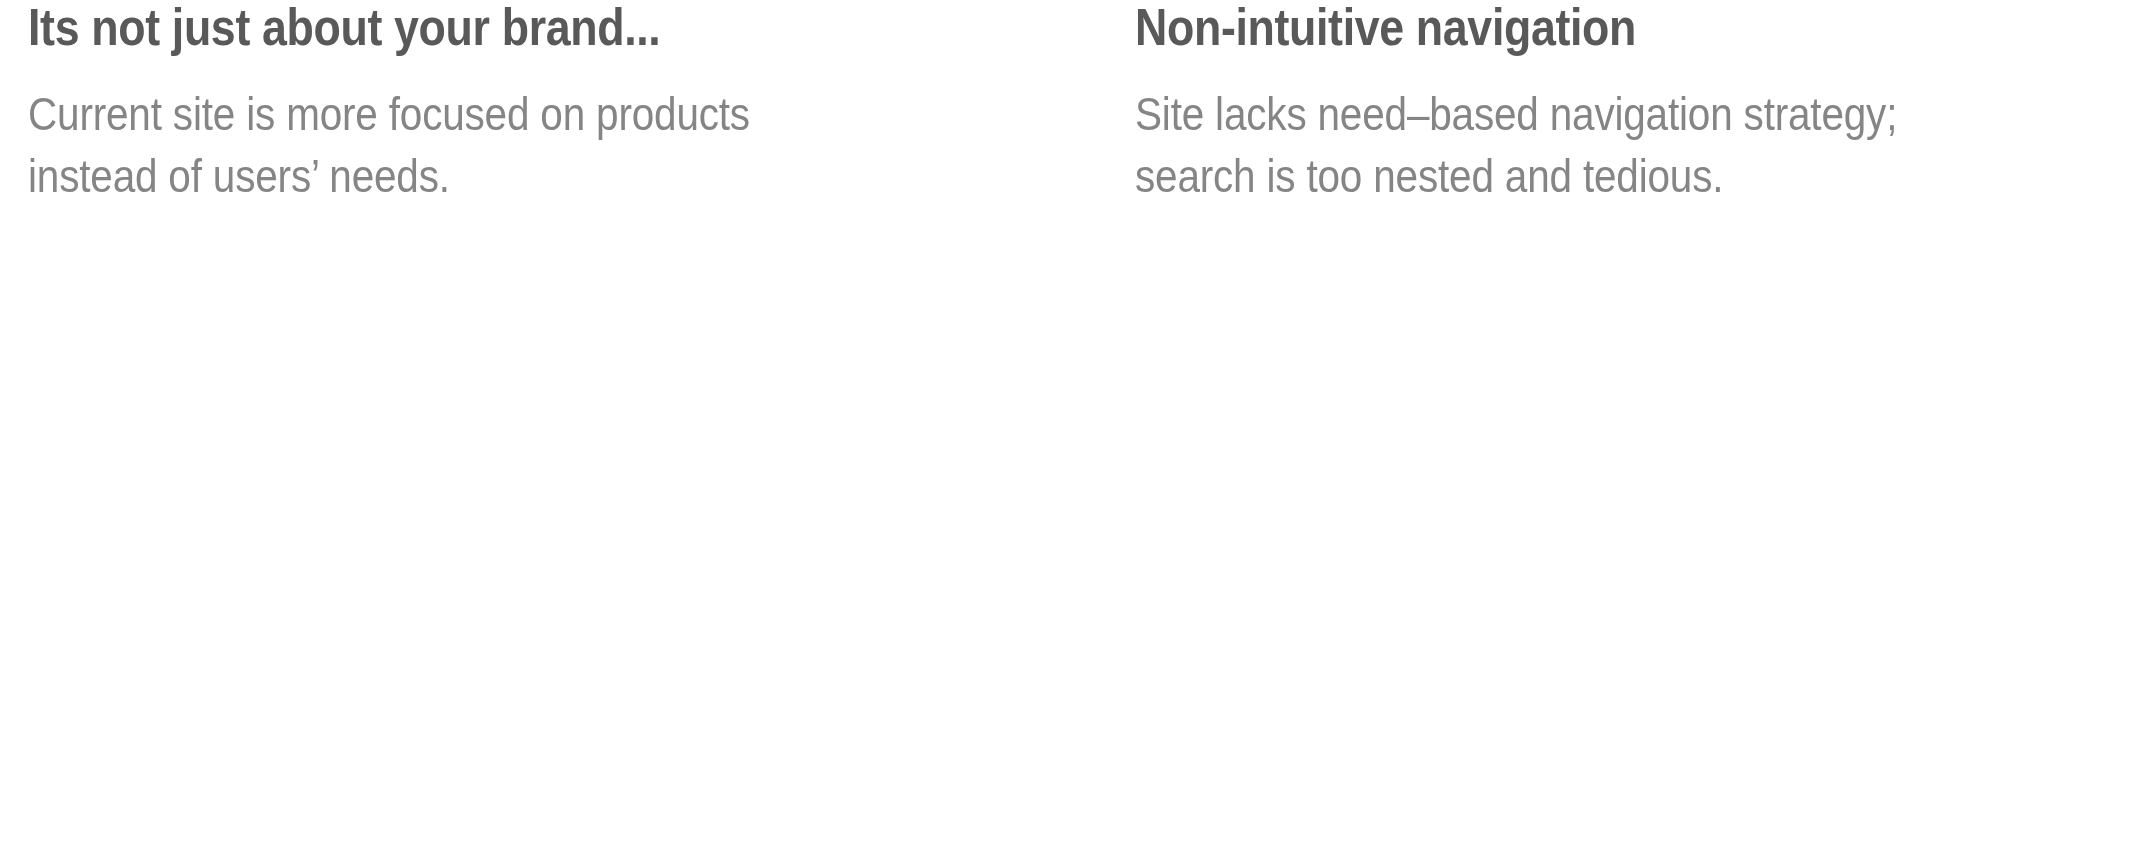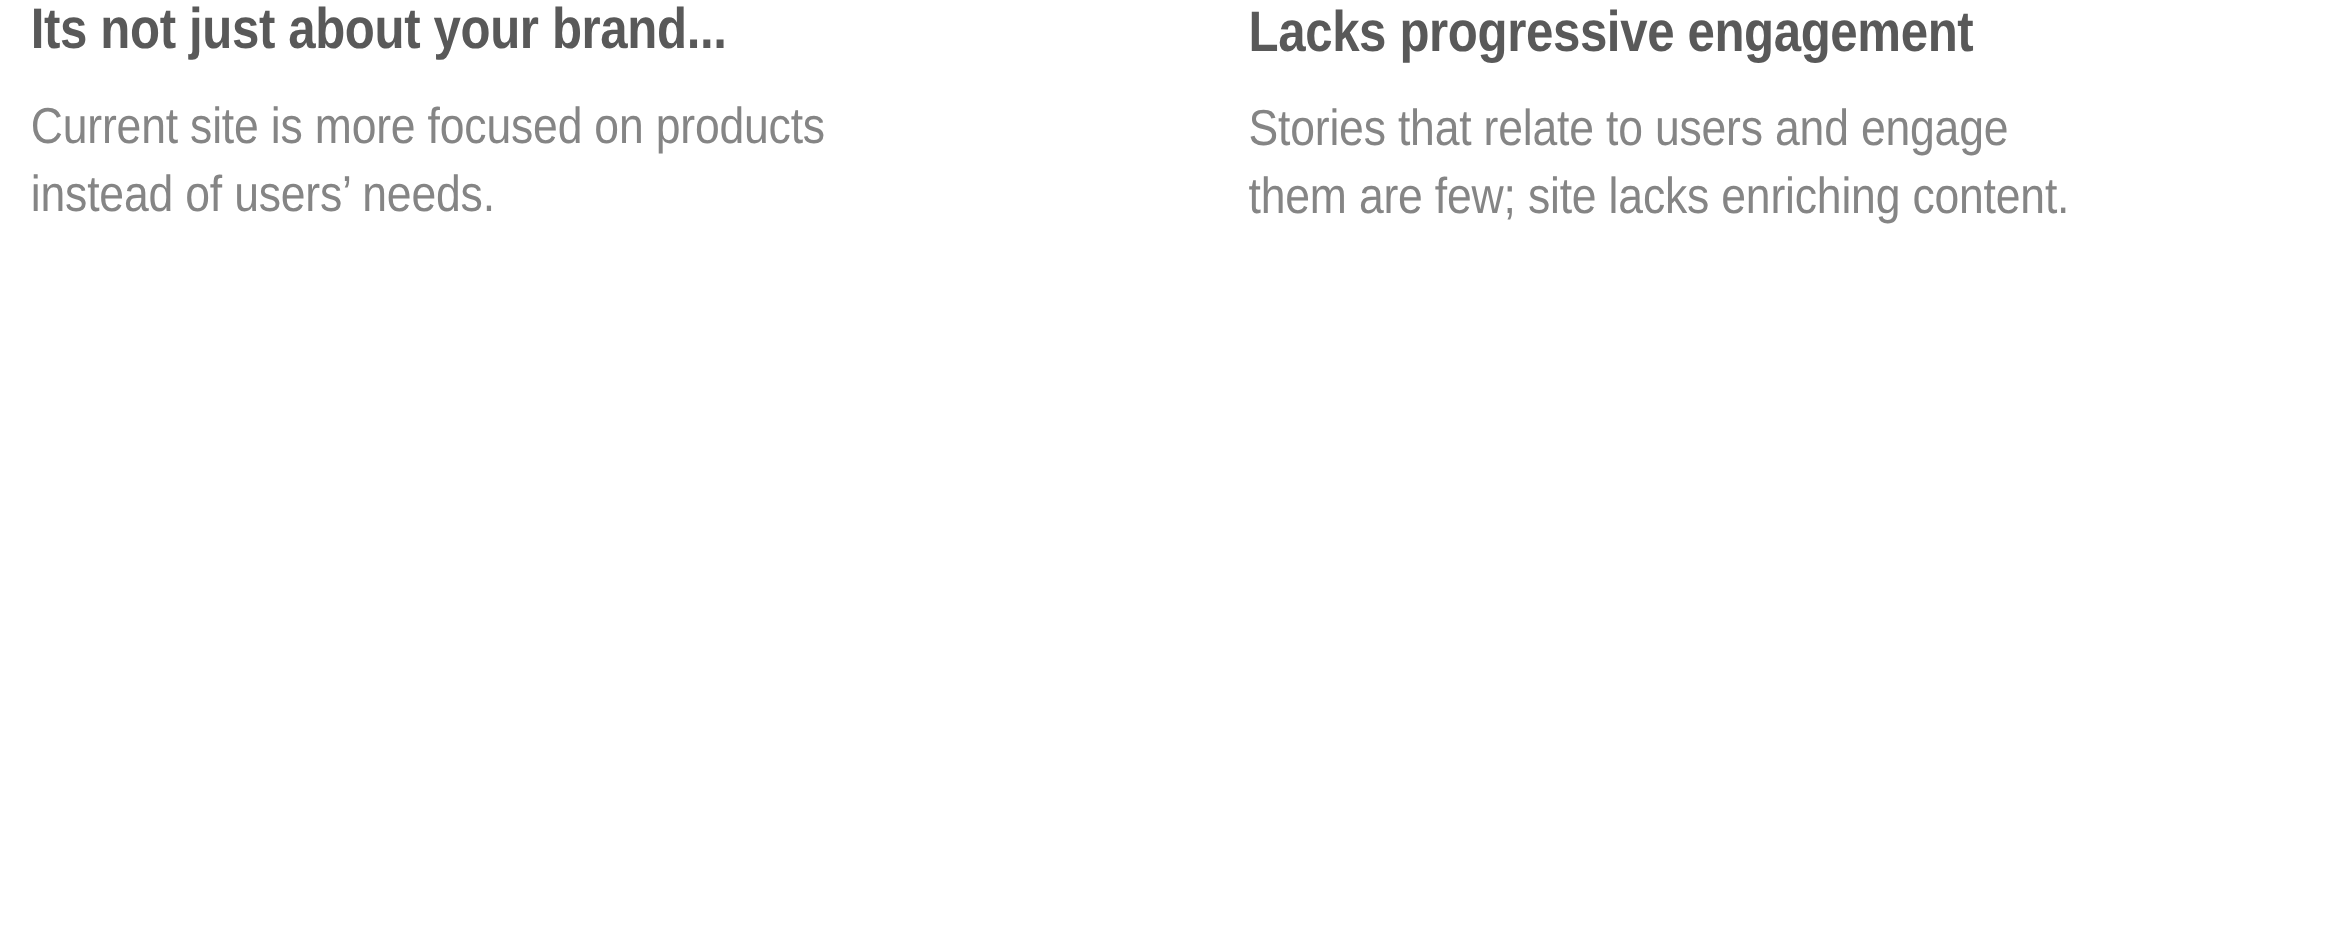--- a/index.html
+++ b/index.html
@@ -84,24 +84,24 @@
 
 <div class="page">
   <div class="grid">
 
     <div class="card row-1">
       <h2 class="card-title">Its not just about your brand...</h2>
       <p class="card-body">Current site is more focused on products
 instead of users’ needs.</p>
     </div>
 
+    <div class="card row-1">
+      <h2 class="card-title">Non-intuitive navigation</h2>
+      <p class="card-body">Site lacks need–based navigation strategy;
+search is too nested and tedious.</p>
+    </div>
 
 
 
-    <div class="card row-3">
-      <h2 class="card-title">Lacks progressive engagement</h2>
-      <p class="card-body">Stories that relate to users and engage
-them are few; site lacks enriching content.</p>
-    </div>
 
 
   </div>
 </div>
 
 </body></html>

